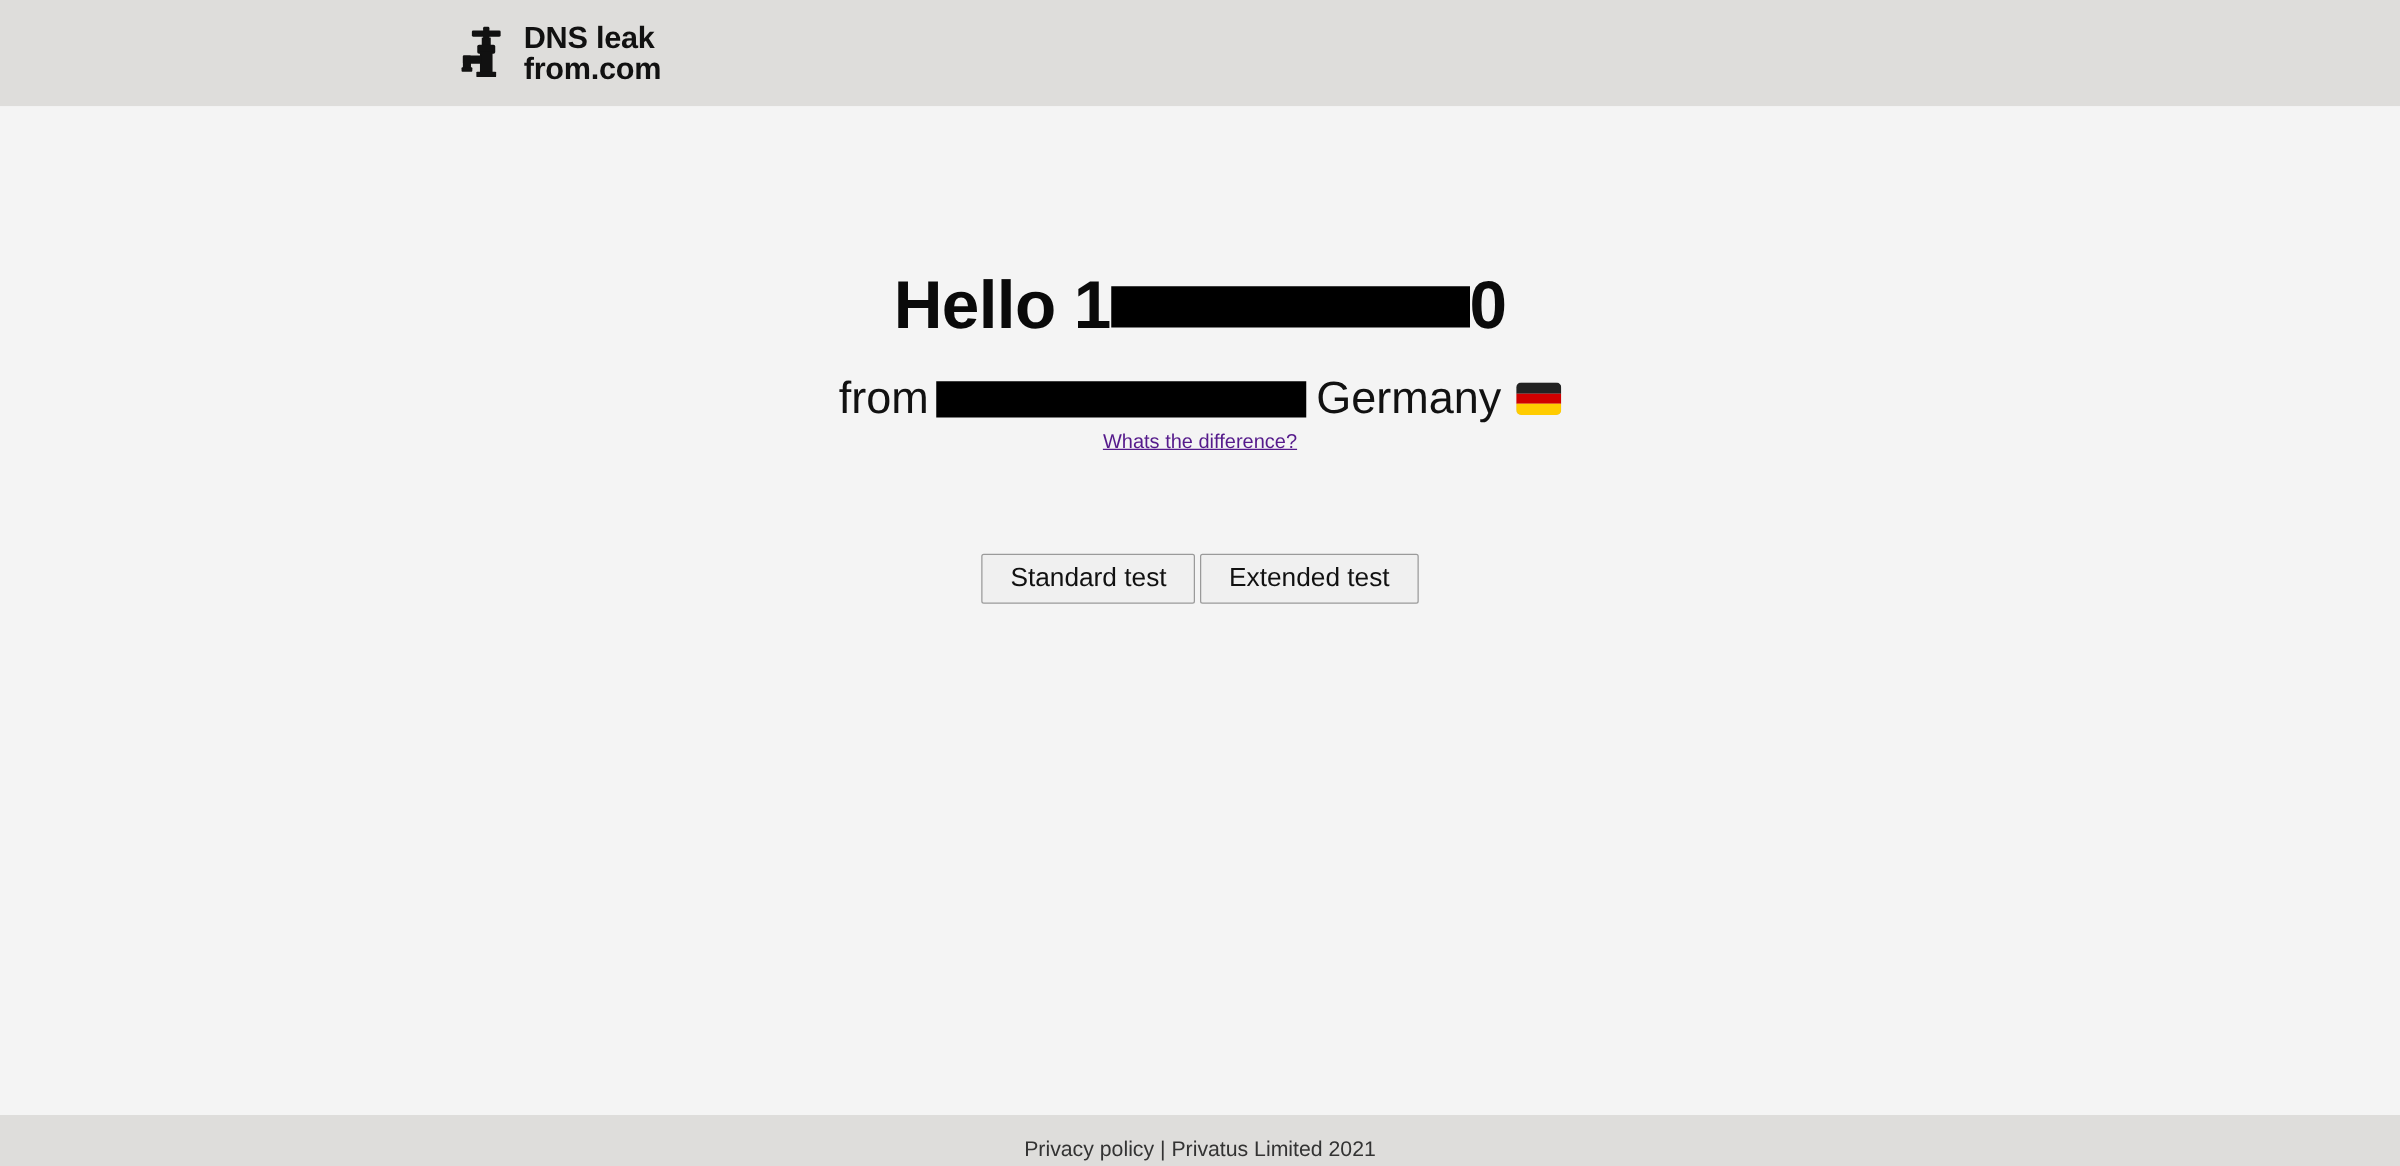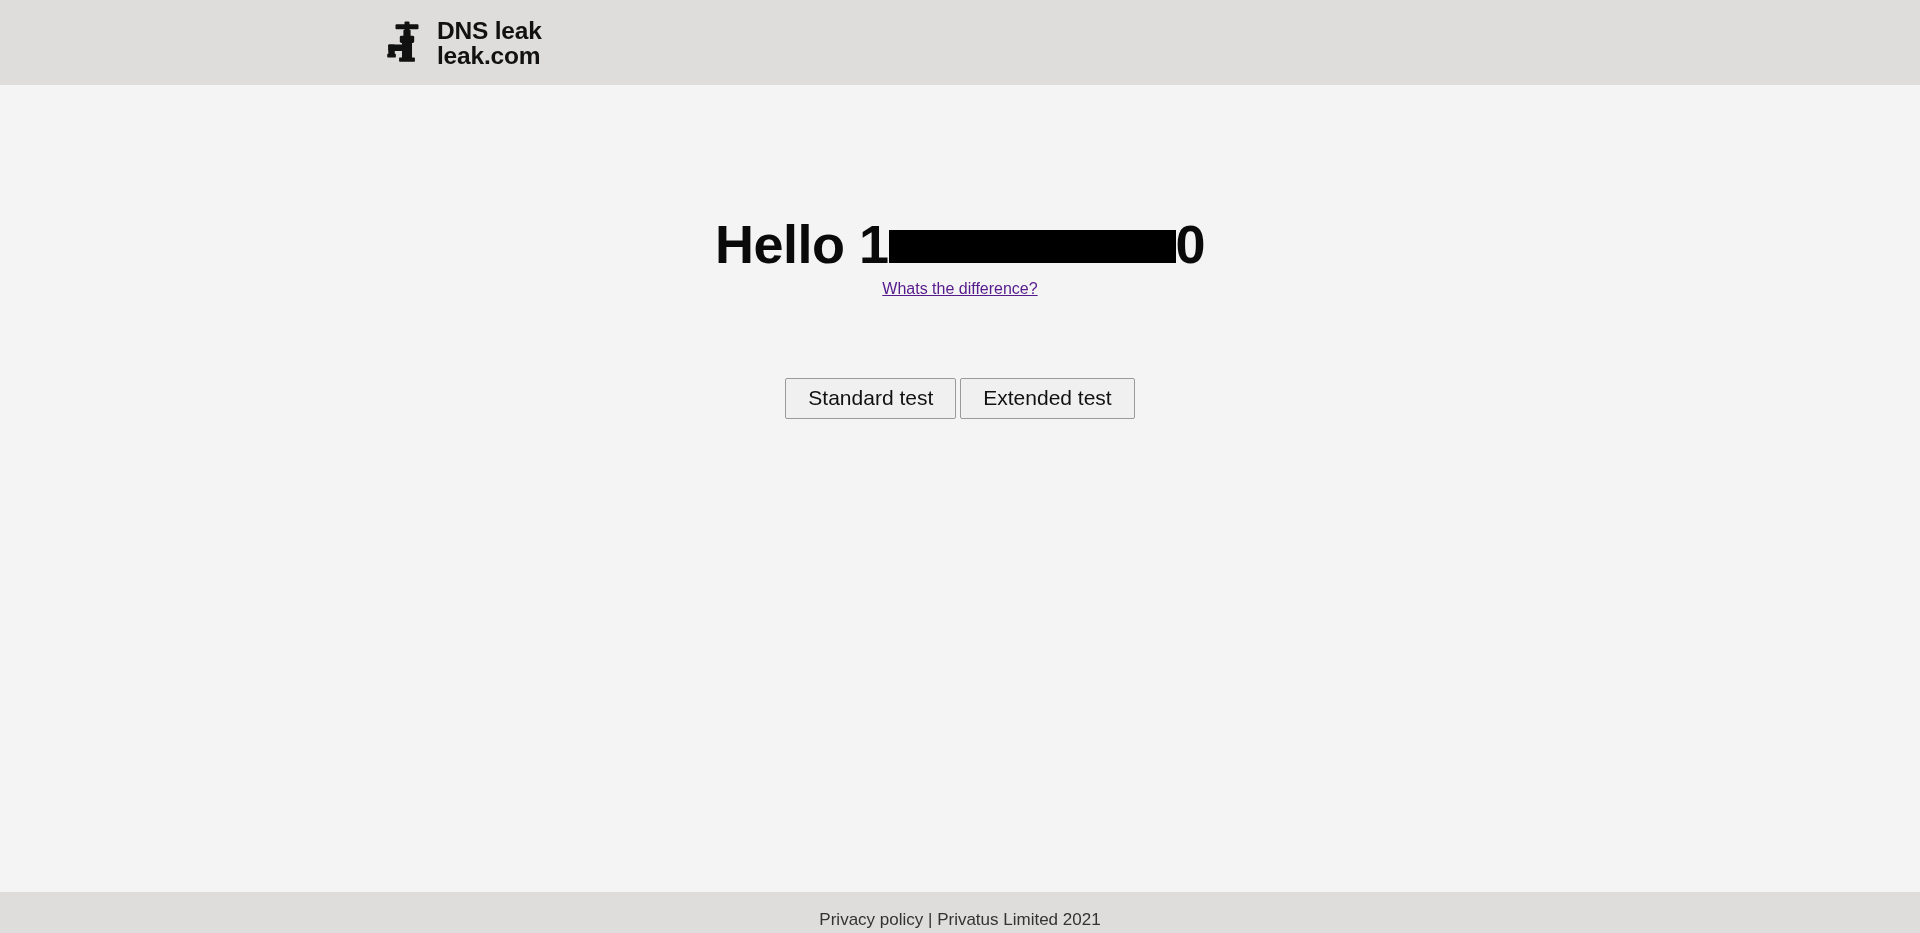--- a/index.html
+++ b/index.html
@@ -17,21 +17,20 @@
   }
 
   
   #site-header {
     width: 100%;
     height: 85px;
     background: #dedddb;
     display: flex;
     align-items: center;
     box-sizing: border-box;
-    padding-left: 18px;
   }
   #header-inner {
     display: flex;
     align-items: center;
     margin-left: 366px;
   }
 
   
   #site-logo {
     display: flex;
@@ -204,32 +203,33 @@
 
         <rect x="21" y="52" width="22" height="6" rx="1" fill="#111"></rect>
 
         <rect x="6" y="34" width="21" height="9" rx="1" fill="#111"></rect>
 
         <rect x="6" y="34" width="9" height="16" rx="1" fill="#111"></rect>
         <rect x="4.5" y="47" width="12" height="5" rx="1" fill="#111"></rect>
       </svg>
       <span id="logo-wordmark">
         <span class="logo-line"><span class="logo-strong">DNS</span><span class="logo-light"> leak</span></span>
-        <span class="logo-line logo-light">leak.com</span>
+        <span class="logo-line logo-light">from.com</span>
       </span>
     </a>
 
 
   </div>
 </header>
 
 <main id="main-content">
 
   <h1 id="greeting-heading"><span>Hello 1</span><span id="ip-redaction" class="redaction-bar"></span><span>0</span></h1>
 
+  <p id="origin-line"><span>from</span><span id="isp-redaction" class="redaction-bar"></span><span>Germany</span><span id="country-flag"><span class="flag-band" style="background:#222222"></span><span class="flag-band" style="background:#d00000"></span><span class="flag-band" style="background:#ffcc00"></span></span></p>
 
   <div id="difference-link-wrap">
     <a id="difference-link" href="#">Whats the difference?</a>
   </div>
 
   <div id="test-buttons">
     <button class="test-button" type="button">Standard test</button>
     <button class="test-button" type="button">Extended test</button>
   </div>
 

